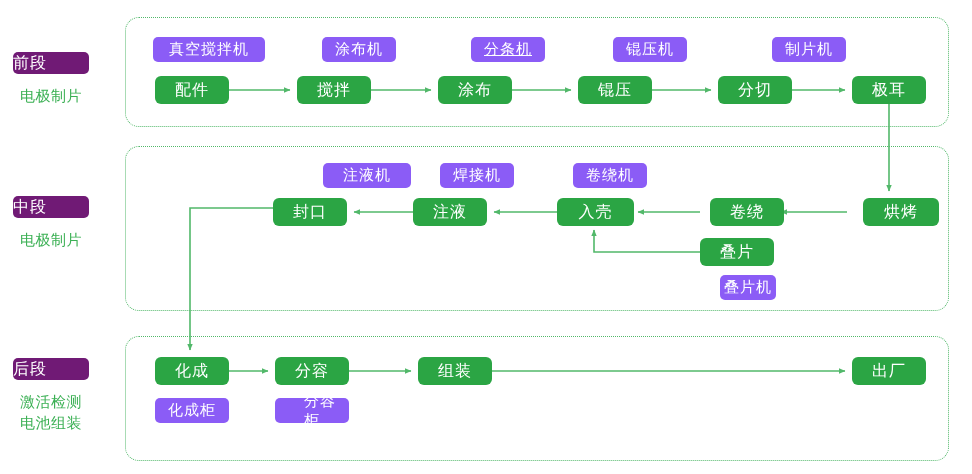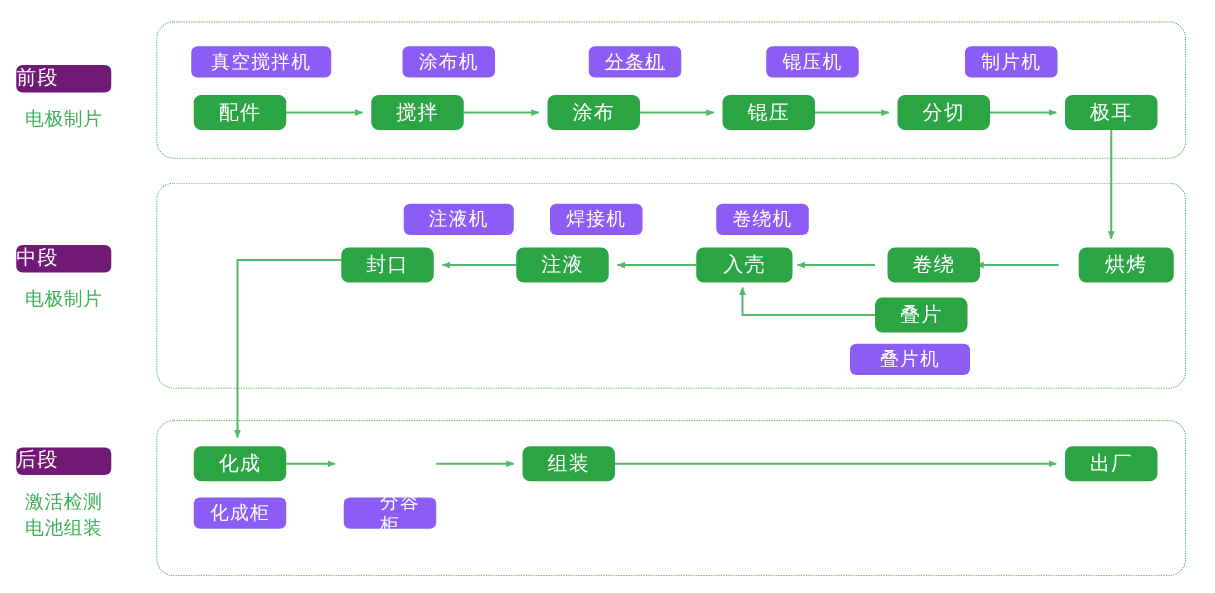--- a/index.html
+++ b/index.html
@@ -155,29 +155,30 @@
   <div class="node" style="left:155px; top:76px; width:74px;">配件</div>
   <div class="node" style="left:297px; top:76px; width:74px;">搅拌</div>
   <div class="node" style="left:438px; top:76px; width:74px;">涂布</div>
   <div class="node" style="left:578px; top:76px; width:74px;">锟压</div>
   <div class="node" style="left:718px; top:76px; width:74px;">分切</div>
   <div class="node" style="left:852px; top:76px; width:74px;">极耳</div>
 
   <div class="tag" style="left:323px; top:163px; width:88px;">注液机</div>
   <div class="tag" style="left:440px; top:163px; width:74px;">焊接机</div>
   <div class="tag" style="left:573px; top:163px; width:74px;">卷绕机</div>
-  <div class="tag" style="left:680px; top:275px; width:96px;">叠片机</div>
+  <div class="tag" style="left:720px; top:275px; width:56px;">叠片机</div>
 
   <div class="node" style="left:413px; top:198px; width:74px;">注液</div>
   <div class="node" style="left:273px; top:198px; width:74px;">封口</div>
   <div class="node" style="left:557px; top:198px; width:77px;">入壳</div>
   <div class="node" style="left:710px; top:198px; width:74px;">卷绕</div>
   <div class="node" style="left:847px; top:198px; width:76px;margin-left:16px;">烘烤</div>
   <div class="node" style="left:700px; top:238px; width:74px;">叠片</div>
 
   <div class="node" style="left:155px; top:357px; width:74px;">化成</div>
+  <div class="node" style="left:275px; top:357px; width:74px;">分容</div>
   <div class="node" style="left:418px; top:357px; width:74px;">组装</div>
   <div class="node" style="left:852px; top:357px; width:74px;">出厂</div>
 
   <div class="tag" style="left:155px; top:398px; width:74px;">化成柜</div>
   <div class="tag" style="left:275px; top:398px; width:74px;padding-left:29px;">分容柜</div>
 
 </div>
 
 </body></html>

